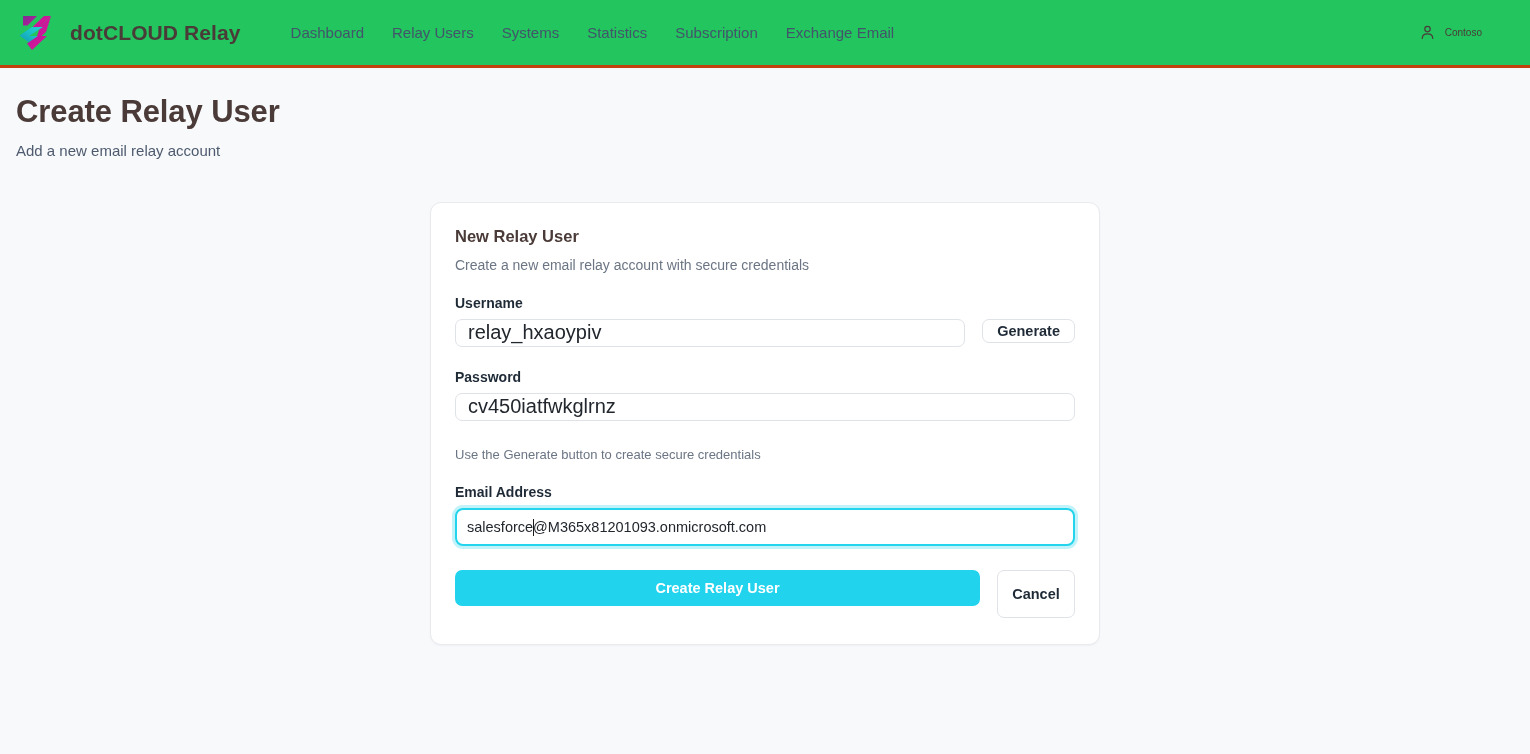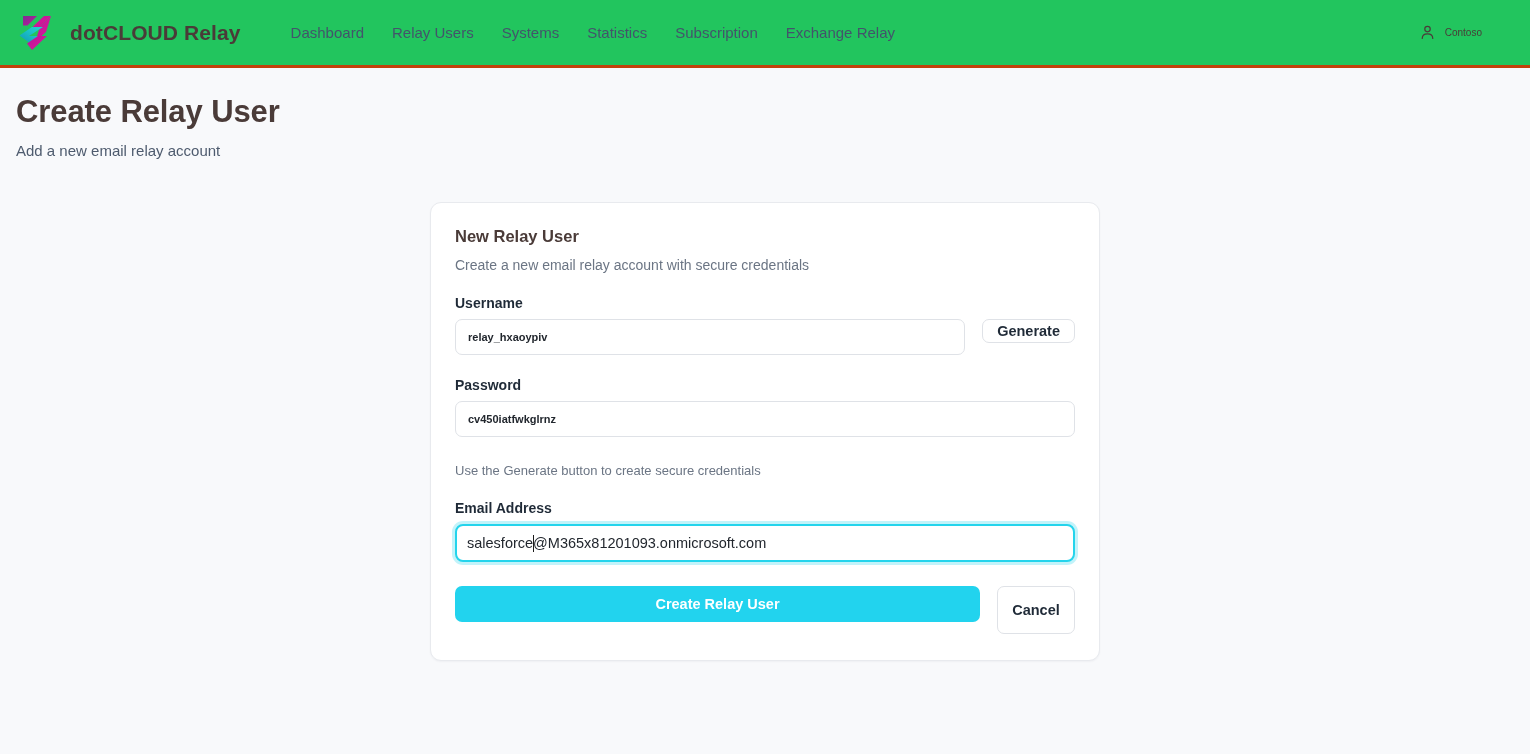--- a/index.html
+++ b/index.html
@@ -123,31 +123,30 @@
     color: #1f2a37;
     margin-bottom: 8px;
   }
   .input-row {
     display: flex;
     align-items: stretch;
     gap: 17px;
   }
   .text-input {
     flex: 1 1 auto;
-    height: 36px;
+    height: 28px;
     border: 1px solid #dfe2e7;
     border-radius: 7px;
     background: #ffffff;
     font-family: "Liberation Sans", sans-serif;
-    font-size: 11px;
+    font-size: 20px;
     color: #22272e;
     padding: 0 12px;
     outline: none;
     width: 100%;
-    font-weight: bold;
   }
   .text-input::placeholder { color: #9aa3af; }
   .btn-generate {
     flex: 0 0 auto;
     min-width: 92px;
     height: 24px;
     border: 1px solid #dfe2e7;
     border-radius: 7px;
     background: #ffffff;
     font-family: "Liberation Sans", sans-serif;
@@ -278,21 +277,21 @@
     </span>
     <span class="brand-name">dotCLOUD Relay</span>
   </div>
 
   <nav class="mainnav">
     <a class="navitem">Dashboard</a>
     <a class="navitem">Relay Users</a>
     <a class="navitem">Systems</a>
     <a class="navitem">Statistics</a>
     <a class="navitem">Subscription</a>
-    <a class="navitem">Exchange Relay</a>
+    <a class="navitem">Exchange Email</a>
   </nav>
 
   <div class="spacer"></div>
 
   <div class="account">
     <span>
       <svg class="person-icon" width="17" height="17" viewBox="0 0 20 20" fill="none" stroke="#4a3b38" stroke-width="1.4" stroke-linecap="round">
         <circle cx="10" cy="6" r="3.2"></circle>
         <path d="M3.8 17 C3.8 13.4 6.6 11.6 10 11.6 C13.4 11.6 16.2 13.4 16.2 17"></path>
       </svg>

